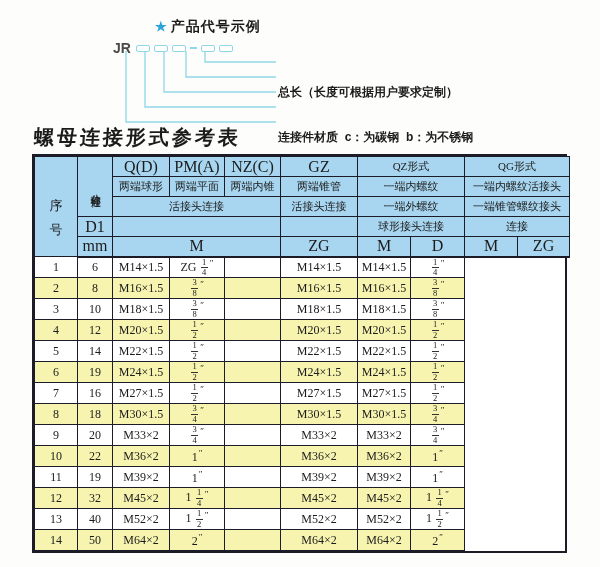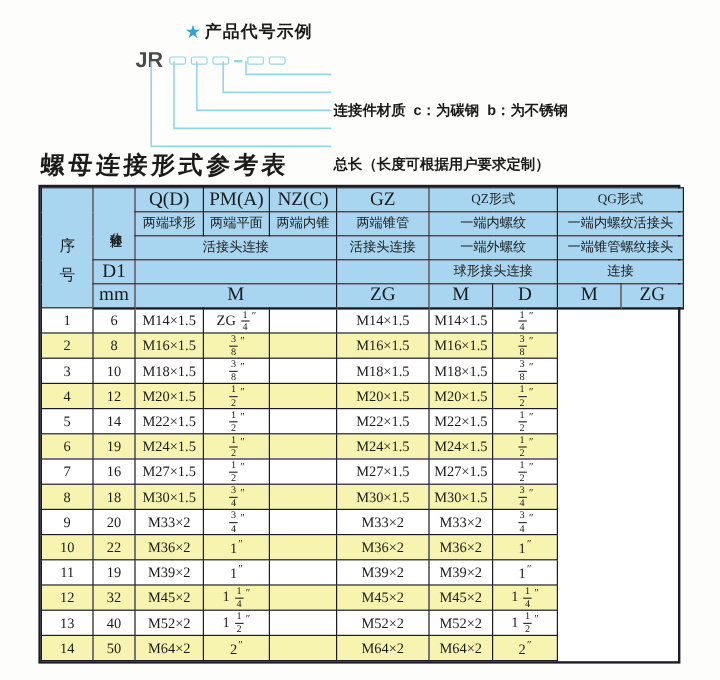--- a/index.html
+++ b/index.html
@@ -16,21 +16,21 @@
     width:600px;height:567px;background:#fdfdfb;position:relative;
     font-family:"Liberation Serif", serif;color:var(--text-col);
     overflow:hidden;
   }
 
   
   .diagram-title{position:absolute;left:111px;top:18px;font-family:"Liberation Sans",sans-serif;
     font-size:14px;font-weight:bold;letter-spacing:1px;margin-left:44px;}
   .diagram-title .star{color:var(--star-col);font-size:13px;margin-right:3px;}
   .code-row{position:absolute;left:113px;top:40px;display:flex;align-items:center;}
-  .code-prefix{font-family:"Liberation Sans",sans-serif;font-size:18px;font-weight:bold;color:#4a4a4a;margin-right:5px;}
+  .code-prefix{font-family:"Liberation Sans",sans-serif;font-size:14px;font-weight:bold;color:#4a4a4a;margin-right:5px;}
   .code-box{width:14px;height:7px;border:1.5px solid var(--line-col);border-radius:2px;margin-right:4px;background:#fff;}
   .code-dash{width:7px;height:2px;background:var(--line-col);margin-right:4px;}
   .connector-svg{position:absolute;left:0;top:0;pointer-events:none;}
   .diagram-labels{position:absolute;left:278px;top:55px;font-family:"Liberation Sans",sans-serif;
     font-size:12px;font-weight:bold;line-height:15px;white-space:pre;}
 
   
   .table-title{position:absolute;left:34px;top:124px;font-size:20px;font-weight:bold;
     letter-spacing:3px;transform:skewX(-4deg);}
 
@@ -69,22 +69,22 @@
 
 <svg class="connector-svg" width="600" height="130" viewBox="0 0 600 130">
   <polyline points="205,51 205,62 276,62" fill="none" stroke="#8fd7e8" stroke-width="1.3"></polyline>
   <polyline points="186,51 186,77 276,77" fill="none" stroke="#8fd7e8" stroke-width="1.3"></polyline>
   <polyline points="164,51 164,92 276,92" fill="none" stroke="#8fd7e8" stroke-width="1.3"></polyline>
   <polyline points="145,51 145,107 276,107" fill="none" stroke="#8fd7e8" stroke-width="1.3"></polyline>
   <polyline points="126,51 126,122 276,122" fill="none" stroke="#8fd7e8" stroke-width="1.3"></polyline>
 </svg>
 
 <div class="diagram-labels">
+  <div>总长（长度可根据用户要求定制）</div>
   <div>连接件材质  c：为碳钢  b：为不锈钢</div>
-  <div>总长（长度可根据用户要求定制）</div>
   <div>公称通径</div>
   <div>公称压力</div>
   <div>连接形式：见金属软管常用结构形式表</div>
 </div>
 
 <div class="table-title">螺母连接形式参考表</div>
 
 <div class="table-wrap">
 <table>
   <colgroup>

